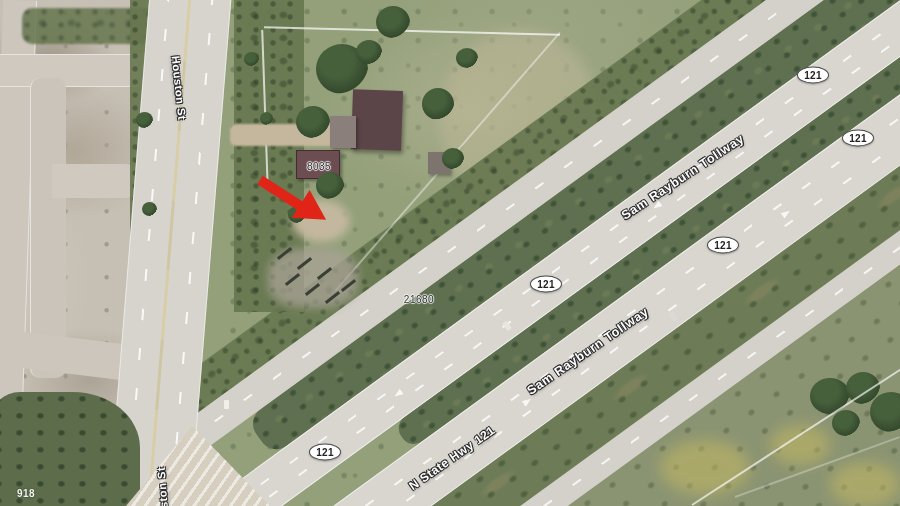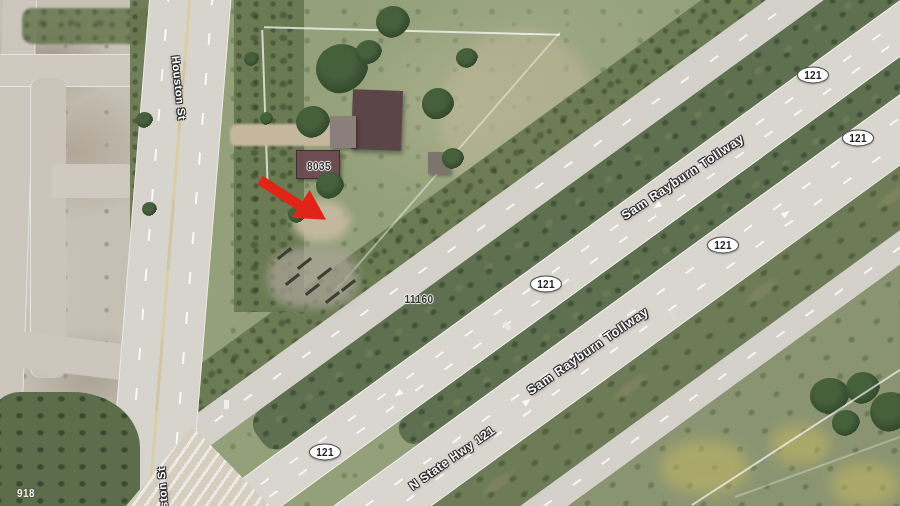--- a/index.html
+++ b/index.html
@@ -113,21 +113,21 @@
     filter:blur(.5px);}
   .trailer-mark{width:17px;height:3px;background:#3a3f35;transform:rotate(-38deg);}
   .powerline{height:2px;background:rgba(255,255,255,.65);transform-origin:left center;}
   .yellow-patch{background:#c9bc62;border-radius:50%;filter:blur(7px);opacity:.5;}
 
   
   .lbl{transform:translate(-50%,-50%);white-space:nowrap;color:#fff;font-weight:bold;
     letter-spacing:.6px;font-size:11px;
     text-shadow:-1px -1px 0 #2b2b2b,1px -1px 0 #2b2b2b,-1px 1px 0 #2b2b2b,1px 1px 0 #2b2b2b,0 2px 3px rgba(0,0,0,.35);}
   .lbl.big{font-size:12.5px;letter-spacing:.8px;}
-  .addr{transform:translate(-50%,-50%);white-space:nowrap;color:#333;font-weight:bold;font-size:10px;
+  .addr{transform:translate(-50%,-50%);white-space:nowrap;color:#333;font-weight:normal;font-size:10px;
     letter-spacing:.5px;
     text-shadow:-1px 0 1px rgba(255,255,255,.9),1px 0 1px rgba(255,255,255,.9),0 -1px 1px rgba(255,255,255,.9),0 1px 1px rgba(255,255,255,.9);}
   .addr.white{color:#f2f2ee;font-weight:bold;
     text-shadow:0 0 2px rgba(0,0,0,.55);margin-top:15px;}
   .shield{transform:translate(-50%,-50%);width:32px;height:17px;background:#fff;
     border:1.5px solid #4a4a4a;border-radius:50%;color:#222;font-weight:bold;font-size:10px;
     display:flex;align-items:center;justify-content:center;letter-spacing:.3px;
     box-shadow:0 1px 2px rgba(0,0,0,.3);}
   svg.arrow{overflow:visible;}
 </style>
@@ -238,21 +238,21 @@
   <div class="lbl big" style="left:588px;top:351px;transform:translate(-50%,-50%) rotate(-34.5deg);">Sam Rayburn Tollway</div>
   <div class="lbl" style="left:452px;top:458px;font-size:12px;transform:translate(-50%,-50%) rotate(-35deg);">N State Hwy 121</div>
 
   <div class="shield" style="left:546px;top:284px;">121</div>
   <div class="shield" style="left:723px;top:245px;">121</div>
   <div class="shield" style="left:813px;top:75px;">121</div>
   <div class="shield" style="left:858px;top:138px;">121</div>
   <div class="shield" style="left:325px;top:452px;">121</div>
 
   <div class="addr" style="left:319px;top:166px;">8035</div>
-  <div class="addr" style="left:419px;top:299px;">11160</div>
+  <div class="addr" style="left:419px;top:299px;">21680</div>
   <div class="addr white" style="left:26px;top:478px;">918</div>
 
   <svg class="arrow" style="left:240px;top:158px;" width="110" height="85" viewBox="0 0 110 85">
     <line x1="20" y1="22" x2="62" y2="49" stroke="#e02418" stroke-width="10"></line>
     <polygon points="55,64 71,34 88,64" transform="rotate(123 71 52)" fill="#e02418"></polygon>
   </svg>
 
 </div>
 
 </body></html>

